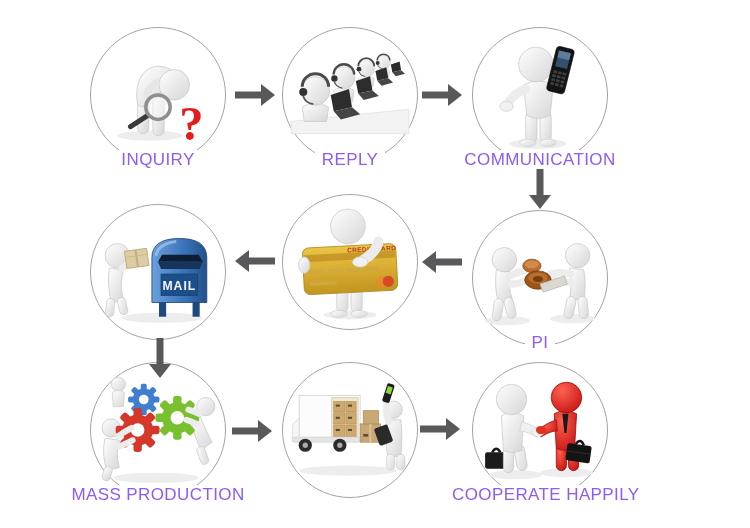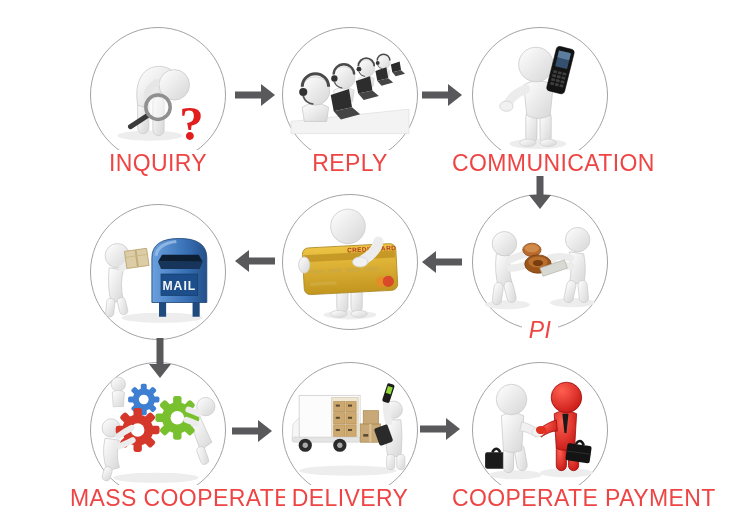--- a/index.html
+++ b/index.html
@@ -3,21 +3,21 @@
 <meta charset="utf-8">
 <style>
   html,body{margin:0;padding:0;background:#fff;}
   body{font-family:"Liberation Sans", sans-serif;}
   .canvas{position:relative;width:750px;height:528px;background:#fff;overflow:hidden;}
   .cell{position:absolute;width:190px;text-align:center;}
   .circle{width:136px;height:136px;border:1px solid #a3a3a3;border-radius:50%;margin:0 auto;
           display:flex;align-items:center;justify-content:center;background:#fff;box-sizing:border-box;}
   .circle svg{display:block;}
   .step-label{position:relative;z-index:2;margin-top:-13px;}
-  .step-label span{background:#fff;padding:0 7px;font-size:23px;letter-spacing:.4px;color:#ef4444;white-space:nowrap;}
+  .step-label span{background:#fff;padding:0 7px;font-size:17px;letter-spacing:.4px;color:#8b5cf6;white-space:nowrap;}
   .arrow{position:absolute;width:40px;height:22px;}
   .arrow.left{transform:rotate(180deg);}
   .arrow.down{transform:rotate(90deg);}
   .arrow svg{display:block;}
 </style>
 </head>
 <body>
 
 <svg width="0" height="0" style="position:absolute" aria-hidden="true">
   <defs>
@@ -176,21 +176,21 @@
           <circle cx="90" cy="81" r="5.5" fill="#e88b28" opacity="0.85"></circle>
           <circle cx="97" cy="81" r="5.5" fill="#d8412a" opacity="0.9"></circle>
         </g>
         <ellipse cx="15" cy="63" rx="5.5" ry="8" fill="url(#gFig)" stroke="#cbcbcb" stroke-width="0.8"></ellipse>
         <path d="M88,40 C86,48 80,54 73,58" stroke="#ececec" stroke-width="10" fill="none" stroke-linecap="round"></path>
         <ellipse cx="70" cy="60" rx="7.5" ry="5" fill="#f1f1f1" stroke="#d3d3d3" stroke-width="0.8"></ellipse>
       </svg>
     </div>
   </div>
 
-  <div class="cell" style="left:445px;top:194px;font-style:italic;">
+  <div class="cell" style="left:445px;top:210px;">
     <div class="circle">
       <svg width="122" height="122" viewBox="0 0 120 120">
         <ellipse cx="28" cy="102" rx="22" ry="4.5" fill="#ededed"></ellipse>
         <ellipse cx="92" cy="100" rx="22" ry="4.5" fill="#ededed"></ellipse>
         <path d="M17,52 Q15,70 19,84 L33,82 Q28,68 31,54 Z" fill="url(#gFig)" stroke="#cbcbcb" stroke-width="0.8"></path>
         <rect x="14" y="80" width="9" height="22" rx="4.5" fill="url(#gFig)" stroke="#cbcbcb" stroke-width="0.7" transform="rotate(8 18 91)"></rect>
         <rect x="26" y="79" width="9" height="21" rx="4.5" fill="url(#gFig)" stroke="#cbcbcb" stroke-width="0.7" transform="rotate(-14 30 89)"></rect>
         <path d="M30,58 C38,54 44,52 50,52" stroke="#ececec" stroke-width="7" fill="none" stroke-linecap="round"></path>
         <path d="M31,66 C38,66 44,64 48,62" stroke="#ececec" stroke-width="7" fill="none" stroke-linecap="round"></path>
         <circle cx="25" cy="42" r="12" fill="url(#gFig)" stroke="#cbcbcb" stroke-width="0.8"></circle>
@@ -248,21 +248,21 @@
         <path d="M101,46 Q107,60 113,72 L102,80 Q96,66 93,54 Z" fill="url(#gFig)" stroke="#cbcbcb" stroke-width="0.8"></path>
         <rect x="100" y="76" width="8" height="18" rx="4" fill="url(#gFig)" stroke="#cbcbcb" stroke-width="0.7" transform="rotate(-20 104 85)"></rect>
         <g transform="translate(79,48) scale(0.98)" fill="#79c02f">
             <use href="#gearG"></use>
           </g>
         <path d="M100,44 C96,42 93,41 90,40" stroke="#ececec" stroke-width="6" fill="none" stroke-linecap="round"></path>
         <path d="M98,54 C94,52 91,51 88,50" stroke="#ececec" stroke-width="6" fill="none" stroke-linecap="round"></path>
       </svg>
     </div>
     <div class="step-label">
-      <span>MASS COOPERATE</span>
+      <span>MASS PRODUCTION</span>
     </div>
   </div>
 
   <div class="cell" style="left:255px;top:362px;">
     <div class="circle">
       <svg width="122" height="122" viewBox="0 0 120 120">
         <ellipse cx="58" cy="100" rx="48" ry="5" fill="#ededed"></ellipse>
         <rect x="10" y="26" width="60" height="44" fill="#fcfcfc" stroke="#d8d8d8" stroke-width="1"></rect>
         <rect x="42" y="28" width="26" height="40" fill="#efe7d4" stroke="#d8cdb4" stroke-width="0.8"></rect>
         <g fill="#cda970" stroke="#b18b4e" stroke-width="0.6">
@@ -297,23 +297,20 @@
         <path d="M96,50 Q94,66 97,86 L110,86 Q112,66 110,50 Z" fill="url(#gFig)" stroke="#cbcbcb" stroke-width="0.8"></path>
         <rect x="96" y="84" width="8" height="15" rx="4" fill="url(#gFig)" stroke="#cbcbcb" stroke-width="0.7"></rect>
         <rect x="106" y="84" width="8" height="15" rx="4" fill="url(#gFig)" stroke="#cbcbcb" stroke-width="0.7"></rect>
         <path d="M98,52 C96,44 95,38 96,32" stroke="#ececec" stroke-width="7" fill="none" stroke-linecap="round"></path>
         <g transform="rotate(18 96 30)">
           <rect x="92" y="14" width="7.5" height="19" rx="2" fill="#1c1c1c"></rect>
           <rect x="93.2" y="17" width="5" height="7" fill="#8fd63a"></rect>
         </g>
         <rect x="86" y="56" width="14" height="18" rx="2" fill="#2a2a2a" transform="rotate(-20 93 65)"></rect>
       </svg>
-    </div>
-    <div class="step-label">
-      <span>DELIVERY</span>
     </div>
   </div>
 
   <div class="cell" style="left:445px;top:362px;">
     <div class="circle">
       <svg width="122" height="122" viewBox="0 0 120 120">
         <ellipse cx="36" cy="104" rx="26" ry="4.5" fill="#ededed"></ellipse>
         <ellipse cx="86" cy="102" rx="26" ry="4.5" fill="#ededed"></ellipse>
         <rect x="6" y="82" width="22" height="16" rx="2" fill="#1b1b1b"></rect>
         <path d="M13,82 Q17,75 21,82" stroke="#1b1b1b" stroke-width="2.5" fill="none"></path>
@@ -331,21 +328,21 @@
         <ellipse cx="61" cy="60" rx="5" ry="4" fill="#e03020"></ellipse>
         <circle cx="86" cy="28" r="15" fill="url(#gRedFig)" stroke="#9c0f0f" stroke-width="0.8"></circle>
         <g transform="rotate(8 96 82)">
           <rect x="86" y="74" width="24" height="17" rx="2" fill="#141414"></rect>
           <path d="M94,74 Q98,67 102,74" stroke="#141414" stroke-width="2.5" fill="none"></path>
           <line x1="86" y1="82" x2="110" y2="82" stroke="#2e2e2e" stroke-width="1"></line>
         </g>
       </svg>
     </div>
     <div class="step-label">
-      <span>COOPERATE PAYMENT</span>
+      <span>COOPERATE HAPPILY</span>
     </div>
   </div>
 
   <div class="arrow right" style="left:235px;top:84px;">
     <svg width="40" height="22" viewBox="0 0 40 22">
         <rect x="0" y="7.5" width="26" height="7" fill="#59595c"></rect>
         <polygon points="26,0 40,11 26,22" fill="#59595c"></polygon>
       </svg>
   </div>
   <div class="arrow right" style="left:422px;top:84px;">

